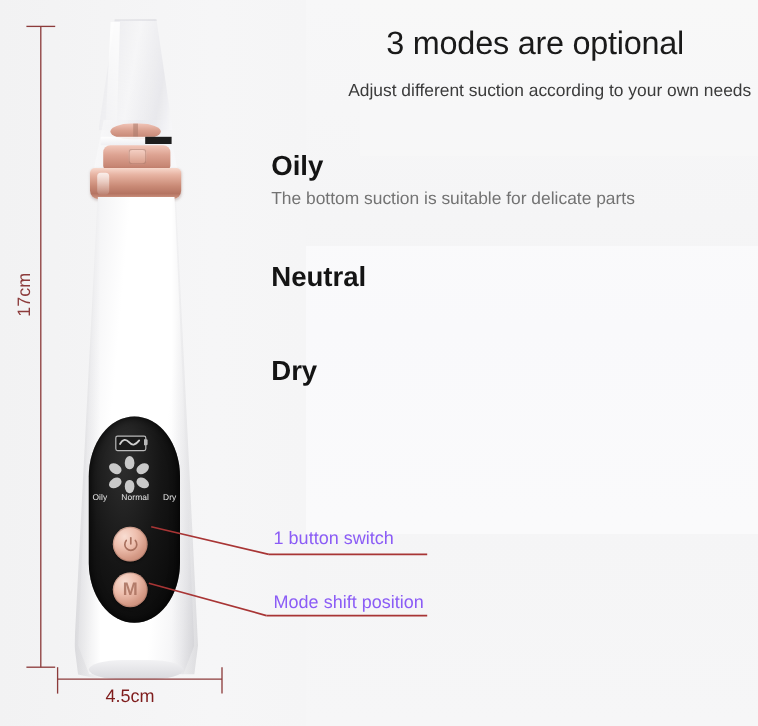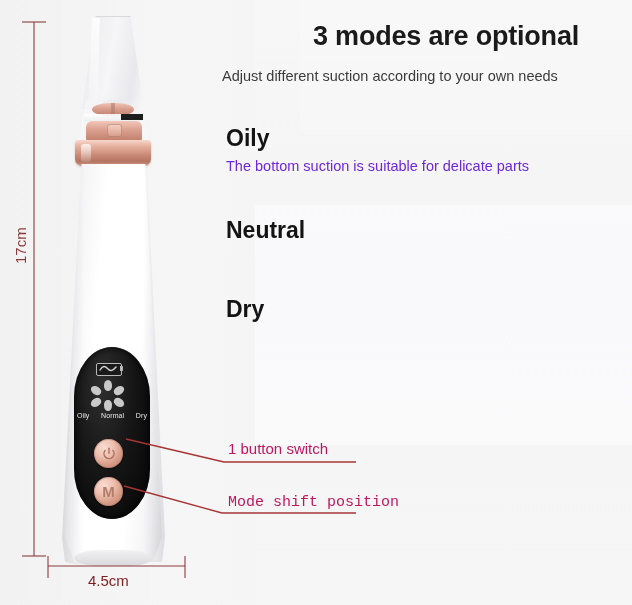--- a/index.html
+++ b/index.html
@@ -16,38 +16,38 @@
   }
   .bg-soft-a{position:absolute;left:0;top:0;width:255px;height:605px;
     background:linear-gradient(90deg,#f2f2f3 0%,#f6f6f7 70%,#f5f5f6 100%);}
   .bg-soft-b{position:absolute;left:255px;top:205px;width:377px;height:240px;
     background:#fbfbfc;opacity:.75;}
   .bg-soft-c{position:absolute;left:300px;top:0px;width:332px;height:130px;
     background:#f8f8f9;opacity:.6;}
 
   
   .headline{position:absolute;left:268px;top:22px;width:356px;
-    font-size:27px;font-weight:bold;color:#1a1a1a;letter-spacing:-.2px;
+    font-size:27px;font-weight:normal;color:#1a1a1a;letter-spacing:-.2px;
     text-align:center;line-height:1.1;}
   .subhead{position:absolute;left:222px;top:68px;width:404px;
-    font-size:14.5px;color:#3b3b3b;text-align:left;line-height:1.2;}
+    font-size:14.5px;color:#3b3b3b;text-align:right;line-height:1.2;}
 
   .mode{position:absolute;left:226px;width:400px;}
   .mode-title{font-size:23px;font-weight:bold;color:#141414;line-height:1.05;}
-  .mode-desc{font-size:14.5px;color:#6d28d9;line-height:1.25;margin-top:7px;}
+  .mode-desc{font-size:14.5px;color:#737373;line-height:1.25;margin-top:7px;}
 
   .mode-oily{top:126px;}
   .mode-neutral{top:218px;}
   .mode-dry{top:297px;}
 
   
-  .callout-label{position:absolute;font-size:15px;color:#be185d;
+  .callout-label{position:absolute;font-size:15px;color:#8b5cf6;
     white-space:nowrap;}
   .callout-1{left:228px;top:440px;}
-  .callout-2{left:228px;top:494px;font-family:Liberation Mono, monospace;}
+  .callout-2{left:228px;top:494px;}
 
   svg.overlay{position:absolute;left:0;top:0;width:632px;height:605px;
     pointer-events:none;}
 
   
   .dim-v{position:absolute;left:12px;top:264px;
     font-size:15px;color:#8c3b3b;
     transform:rotate(-90deg);transform-origin:left top;
     white-space:nowrap;}
   .dim-h{position:absolute;left:88px;top:572px;

